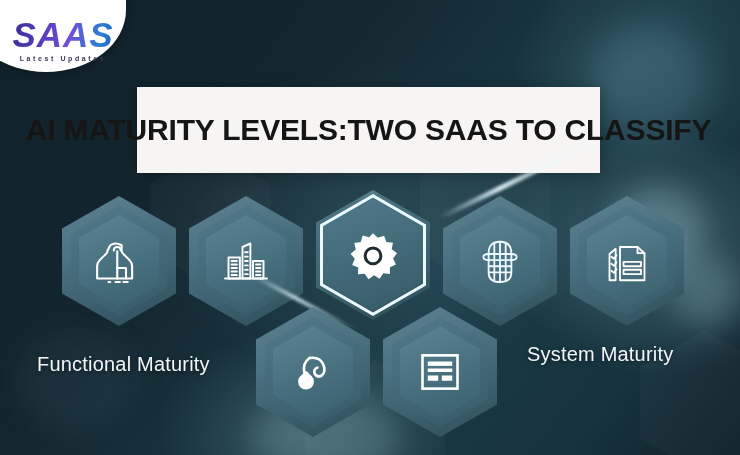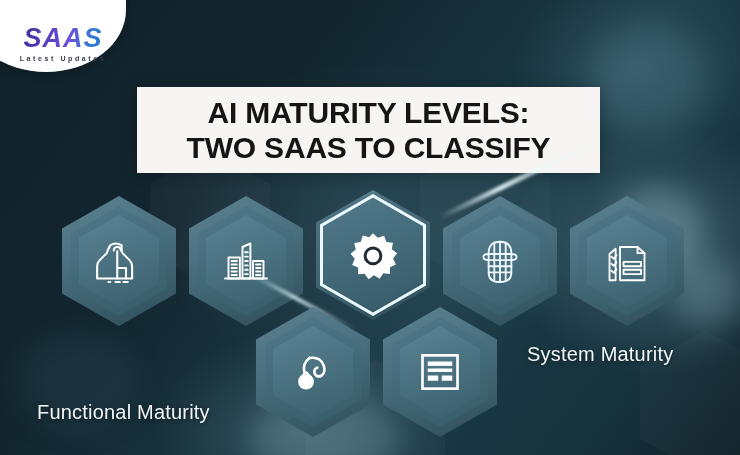--- a/index.html
+++ b/index.html
@@ -61,21 +61,21 @@
     justify-content: flex-end;
     padding-bottom: 10px;
     box-sizing: border-box;
   }
   #logo-badge .logo-inner {
     transform: translateX(17px);
     text-align: center;
     line-height: 1;
   }
   .logo-word {
-    font-size: 27px;
+    font-size: 35px;
     font-weight: bold;
     letter-spacing: 1px;
     font-style: italic;
     background: linear-gradient(100deg, #3b2f96 0%, #5b3fc4 35%, #6f4fd8 55%, #2d7fd4 85%, #1f5fc0 100%);
     -webkit-background-clip: text;
     background-clip: text;
     color: transparent;
     display: block;
   }
   .logo-tag {
@@ -89,21 +89,21 @@
 
   
   #title-card {
     position: absolute;
     left: 137px;
     top: 87px;
     width: 463px;
     height: 86px;
     background: #f7f5f3;
     display: flex;
-    flex-direction: column;
+    flex-direction: row;
     align-items: center;
     justify-content: center;
     box-shadow: 0 1px 14px rgba(0,0,0,0.28);
   }
   #title-card .line {
     color: #151515;
     font-weight: bold;
     font-size: 30px;
     line-height: 1.18;
     letter-spacing: -0.2px;
@@ -197,21 +197,21 @@
   
   .maturity-label {
     position: absolute;
     color: #f2f6f7;
     font-size: 20px;
     font-weight: normal;
     letter-spacing: 0.2px;
     white-space: nowrap;
     text-shadow: 0 1px 4px rgba(0,0,0,0.45);
   }
-  #label-left  { left: 37px;  top: 353px; margin-top: 48px; }
+  #label-left  { left: 37px;  top: 353px; }
   #label-right { left: 527px; top: 343px; }
 </style>
 </head>
 <body>
 
 <div id="banner">
 
   <div class="bokeh b1"></div>
   <div class="bokeh b2"></div>
   <div class="bokeh b3"></div>

